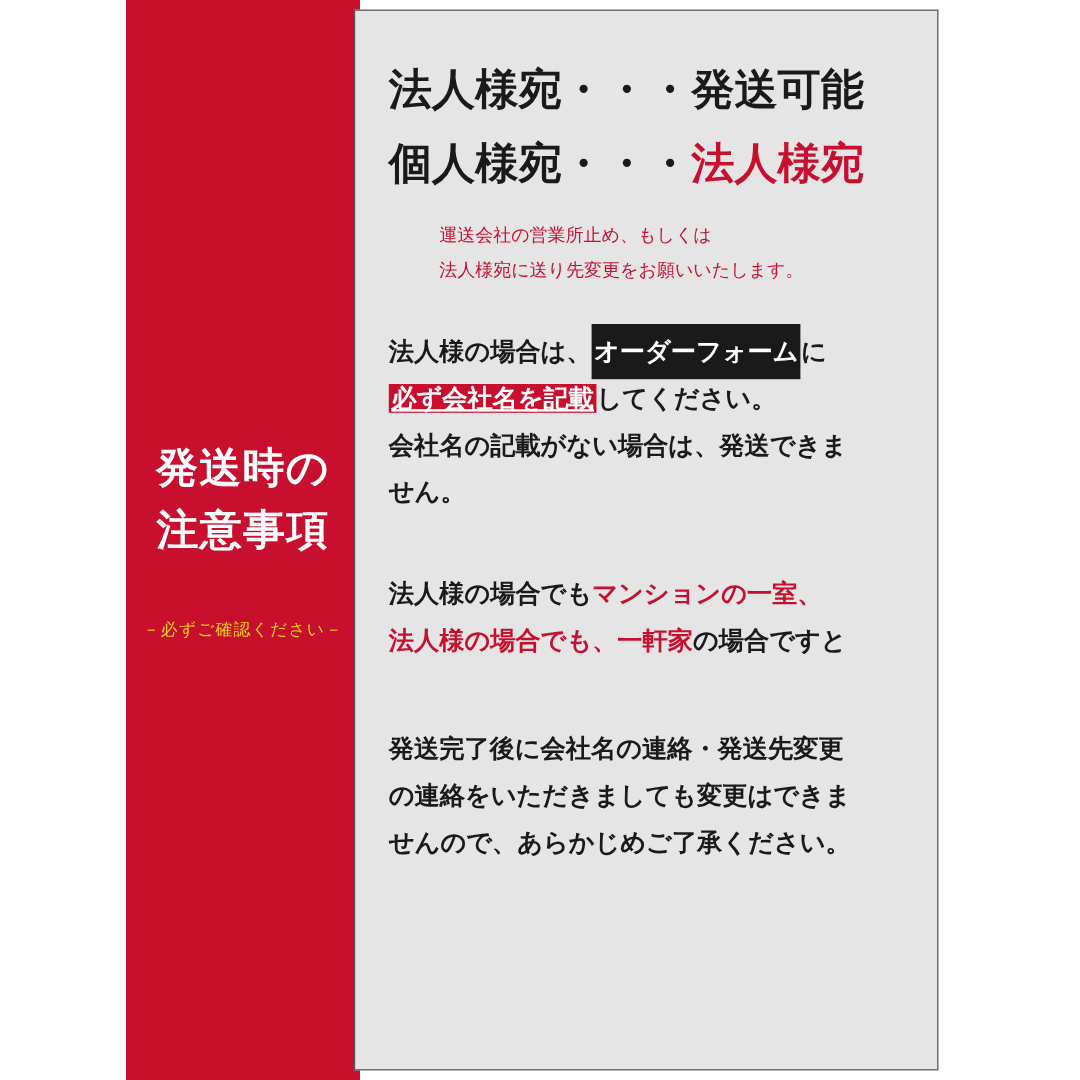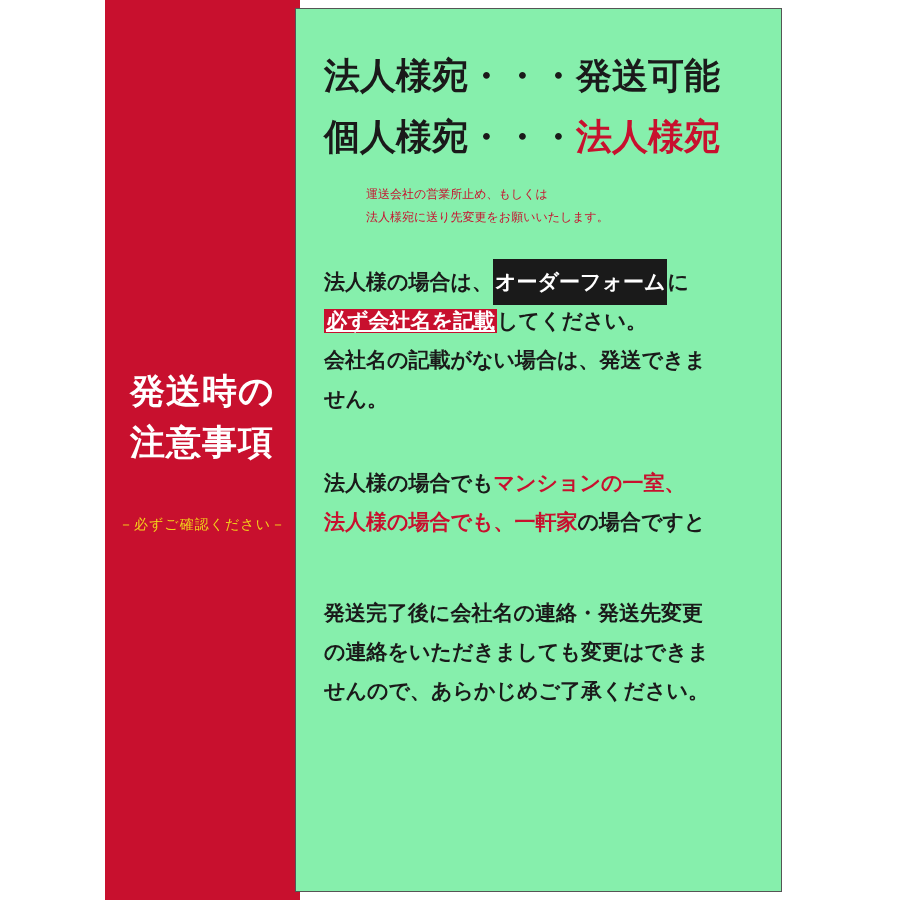--- a/index.html
+++ b/index.html
@@ -38,39 +38,40 @@
     display: flex;
     flex-direction: column;
     align-items: center;
     justify-content: center;
   }
   .band-title {
     color: #ffffff;
     font-size: 35px;
     line-height: 1.45;
     font-weight: bold;
+    text-align: center;
     letter-spacing: 1px;
     font-family: "DejaVu Sans", sans-serif;
   }
   .band-sub {
     margin-top: 48px;
     color: #f2d21a;
     font-size: 14px;
     text-align: center;
     letter-spacing: 1px;
     font-family: Liberation Mono, monospace;
   }
   
   .content-panel {
     position: absolute;
     left: 295px;
     top: 8px;
     width: 487px;
     height: 884px;
-    background: #86efac;
+    background: #e5e5e5;
     border: 1px solid #555555;
     box-sizing: border-box;
   }
   .content-inner {
     position: absolute;
     left: 28px;
     top: 36px;
     width: 430px;
   }
   .headline {
@@ -80,21 +81,21 @@
     font-weight: bold;
     font-family: "DejaVu Sans", sans-serif;
     white-space: nowrap;
   }
   .headline .neg {
     color: #c8102e;
   }
   .note {
     margin-top: 16px;
     margin-left: 42px;
-    font-size: 12px;
+    font-size: 15px;
     line-height: 1.9;
     color: #c8102e;
     font-family: Liberation Sans, sans-serif;
   }
   .para {
     margin-top: 34px;
     font-size: 21px;
     line-height: 1.85;
     color: #1a1a1a;
     font-family: "DejaVu Sans", sans-serif;

